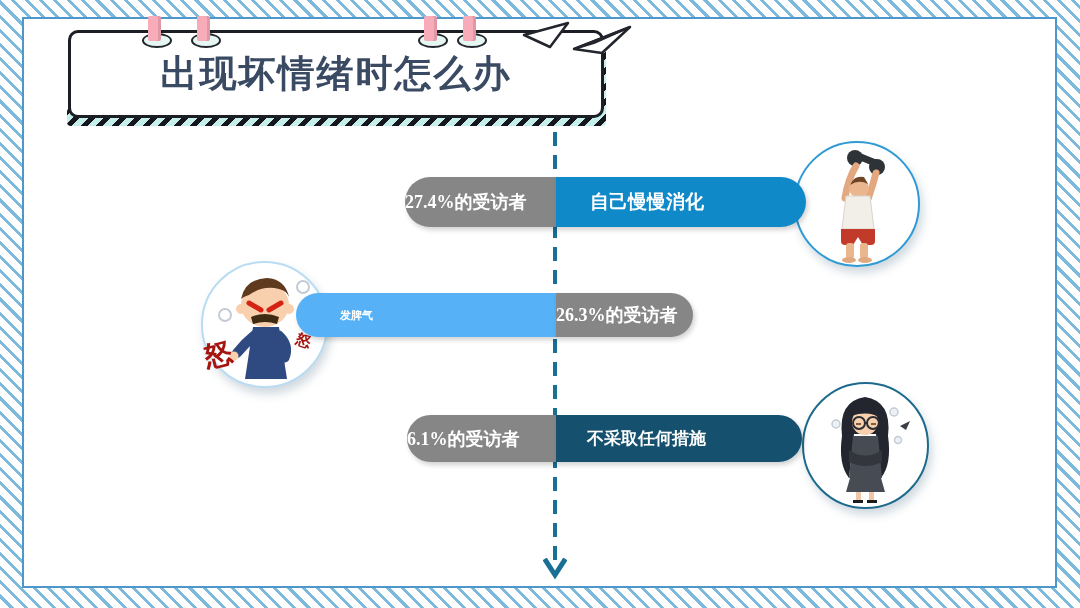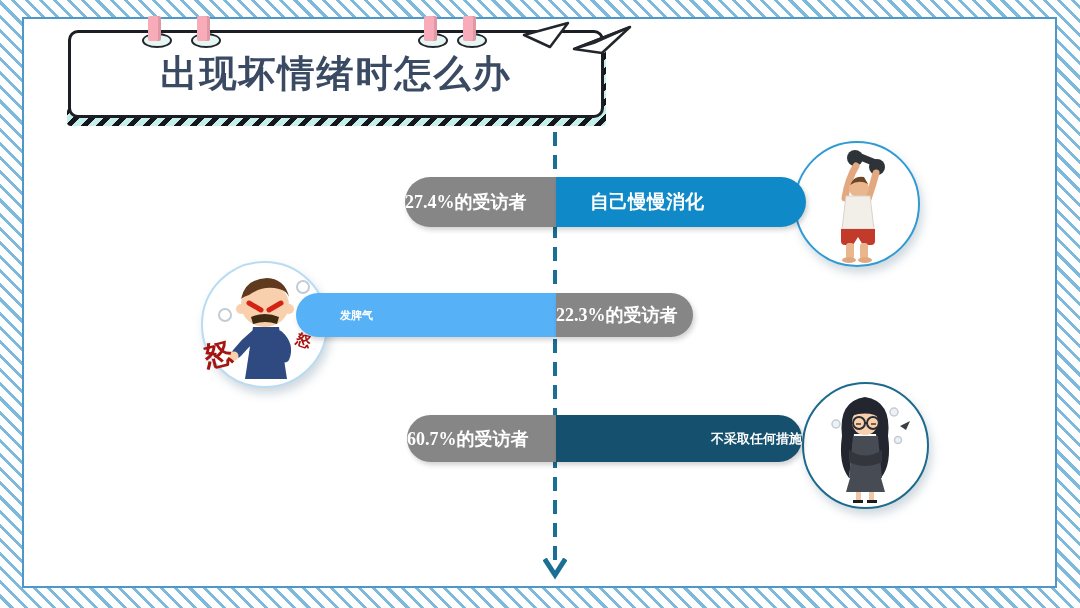--- a/index.html
+++ b/index.html
@@ -27,21 +27,21 @@
   .varrow{position:absolute;left:543px;top:558px;}
   
   .bar{position:absolute;display:flex;align-items:center;color:#fff;z-index:2;box-sizing:border-box;
     box-shadow:2px 3px 5px rgba(0,0,0,.18);font-family:"Liberation Serif",serif;}
   .pct{background:var(--bar-gray,#868686);justify-content:flex-start;font-weight:700;font-size:18px;}
   .r1-pct{left:405px;top:177px;width:151px;height:50px;border-radius:25px 0 0 25px;}
   .r1-ans{left:556px;top:177px;width:250px;height:50px;border-radius:0 25px 25px 0;background:var(--bar-blue,#1089c8);padding-left:34px;font-size:19px;font-weight:600;}
   .r2-ans{left:296px;top:293px;width:260px;height:44px;border-radius:22px 0 0 22px;background:var(--bar-light-blue,#57b1f7);padding-left:44px;font-size:11px;font-weight:600;}
   .r2-pct{left:556px;top:293px;width:137px;height:44px;border-radius:0 22px 22px 0;}
   .r3-pct{left:407px;top:415px;width:149px;height:47px;border-radius:24px 0 0 24px;}
-  .r3-ans{left:556px;top:415px;width:246px;height:47px;border-radius:0 24px 24px 0;background:var(--bar-dark-teal,#15516f);padding-left:31px;font-size:13px;font-weight:600;justify-content:flex-end;}
+  .r3-ans{left:556px;top:415px;width:246px;height:47px;border-radius:0 24px 24px 0;background:var(--bar-dark-teal,#15516f);padding-left:31px;font-size:17px;font-weight:600;}
   
   .circle{position:absolute;border-radius:50%;background:#fff;box-shadow:3px 6px 10px rgba(100,130,150,.30);}
   .c1{left:794px;top:141px;width:122px;height:122px;border:2px solid var(--circle-border-1,#2f9ad3);}
   .c2{left:201px;top:261px;width:123px;height:123px;border:2px solid var(--circle-border-2,#b9dcf2);}
   .c3{left:802px;top:382px;width:123px;height:123px;border:2px solid var(--circle-border-3,#1d6a8c);}
   .circle svg{position:relative;z-index:3;width:100%;height:100%;display:block;}
 </style>
 </head>
 <body>
 
@@ -113,21 +113,21 @@
       <circle cx="31" cy="93" r="4.5" fill="#f8d0ae"></circle>
       <path d="M76 72 Q87 82 82 95" fill="none" stroke="#2e4a80" stroke-width="9" stroke-linecap="round"></path>
       <text x="4" y="104" font-size="28" font-weight="700" fill="#a61410" transform="rotate(-14 4 104)">怒</text>
       <text x="92" y="80" font-size="15" font-weight="700" fill="#a61410" transform="rotate(18 92 80)">怒</text>
     </svg>
   </div>
   <div class="bar r2-ans">
     <span>发脾气</span>
   </div>
   <div class="bar pct r2-pct">
-    <span>22.3%的受访者</span>
+    <span>26.3%的受访者</span>
   </div>
 
   <div class="circle c3">
     <svg viewBox="0 0 123 123">
       <circle cx="90" cy="28" r="4" fill="#eef1f4" stroke="#c3cbd4" stroke-width="1.5"></circle>
       <circle cx="94" cy="56" r="3.5" fill="#eef1f4" stroke="#c3cbd4" stroke-width="1.5"></circle>
       <path d="M96 42 l10 -5 -4 9 Z" fill="#3a3f46"></path>
       <circle cx="32" cy="40" r="4" fill="#eef1f4" stroke="#c3cbd4" stroke-width="1.5"></circle>
       <path d="M61 13 Q88 17 84 52 Q88 80 77 94 L72 50 H50 L45 94 Q34 80 38 52 Q34 17 61 13 Z" fill="#23262e"></path>
       <circle cx="61" cy="38" r="13" fill="#f8d0ae"></circle>
@@ -141,18 +141,18 @@
       <path d="M49 52 L45 94 H78 L74 52 Z" fill="#474c54"></path>
       <path d="M45 66 Q61 77 78 66 L78 78 Q61 86 45 78 Z" fill="#33373d"></path>
       <path d="M46 94 L42 108 H81 L77 94 Z" fill="#474c54"></path>
       <rect x="52" y="108" width="5" height="9" fill="#f0c6a6"></rect>
       <rect x="65" y="108" width="5" height="9" fill="#f0c6a6"></rect>
       <path d="M49 116 h10 v3 h-10 z" fill="#1a1c20"></path>
       <path d="M63 116 h10 v3 h-10 z" fill="#1a1c20"></path>
     </svg>
   </div>
   <div class="bar pct r3-pct">
-    <span>60.7%的受访者</span>
+    <span>6.1%的受访者</span>
   </div>
   <div class="bar r3-ans">
     <span>不采取任何措施</span>
   </div>
 </div>
 
 </body></html>

